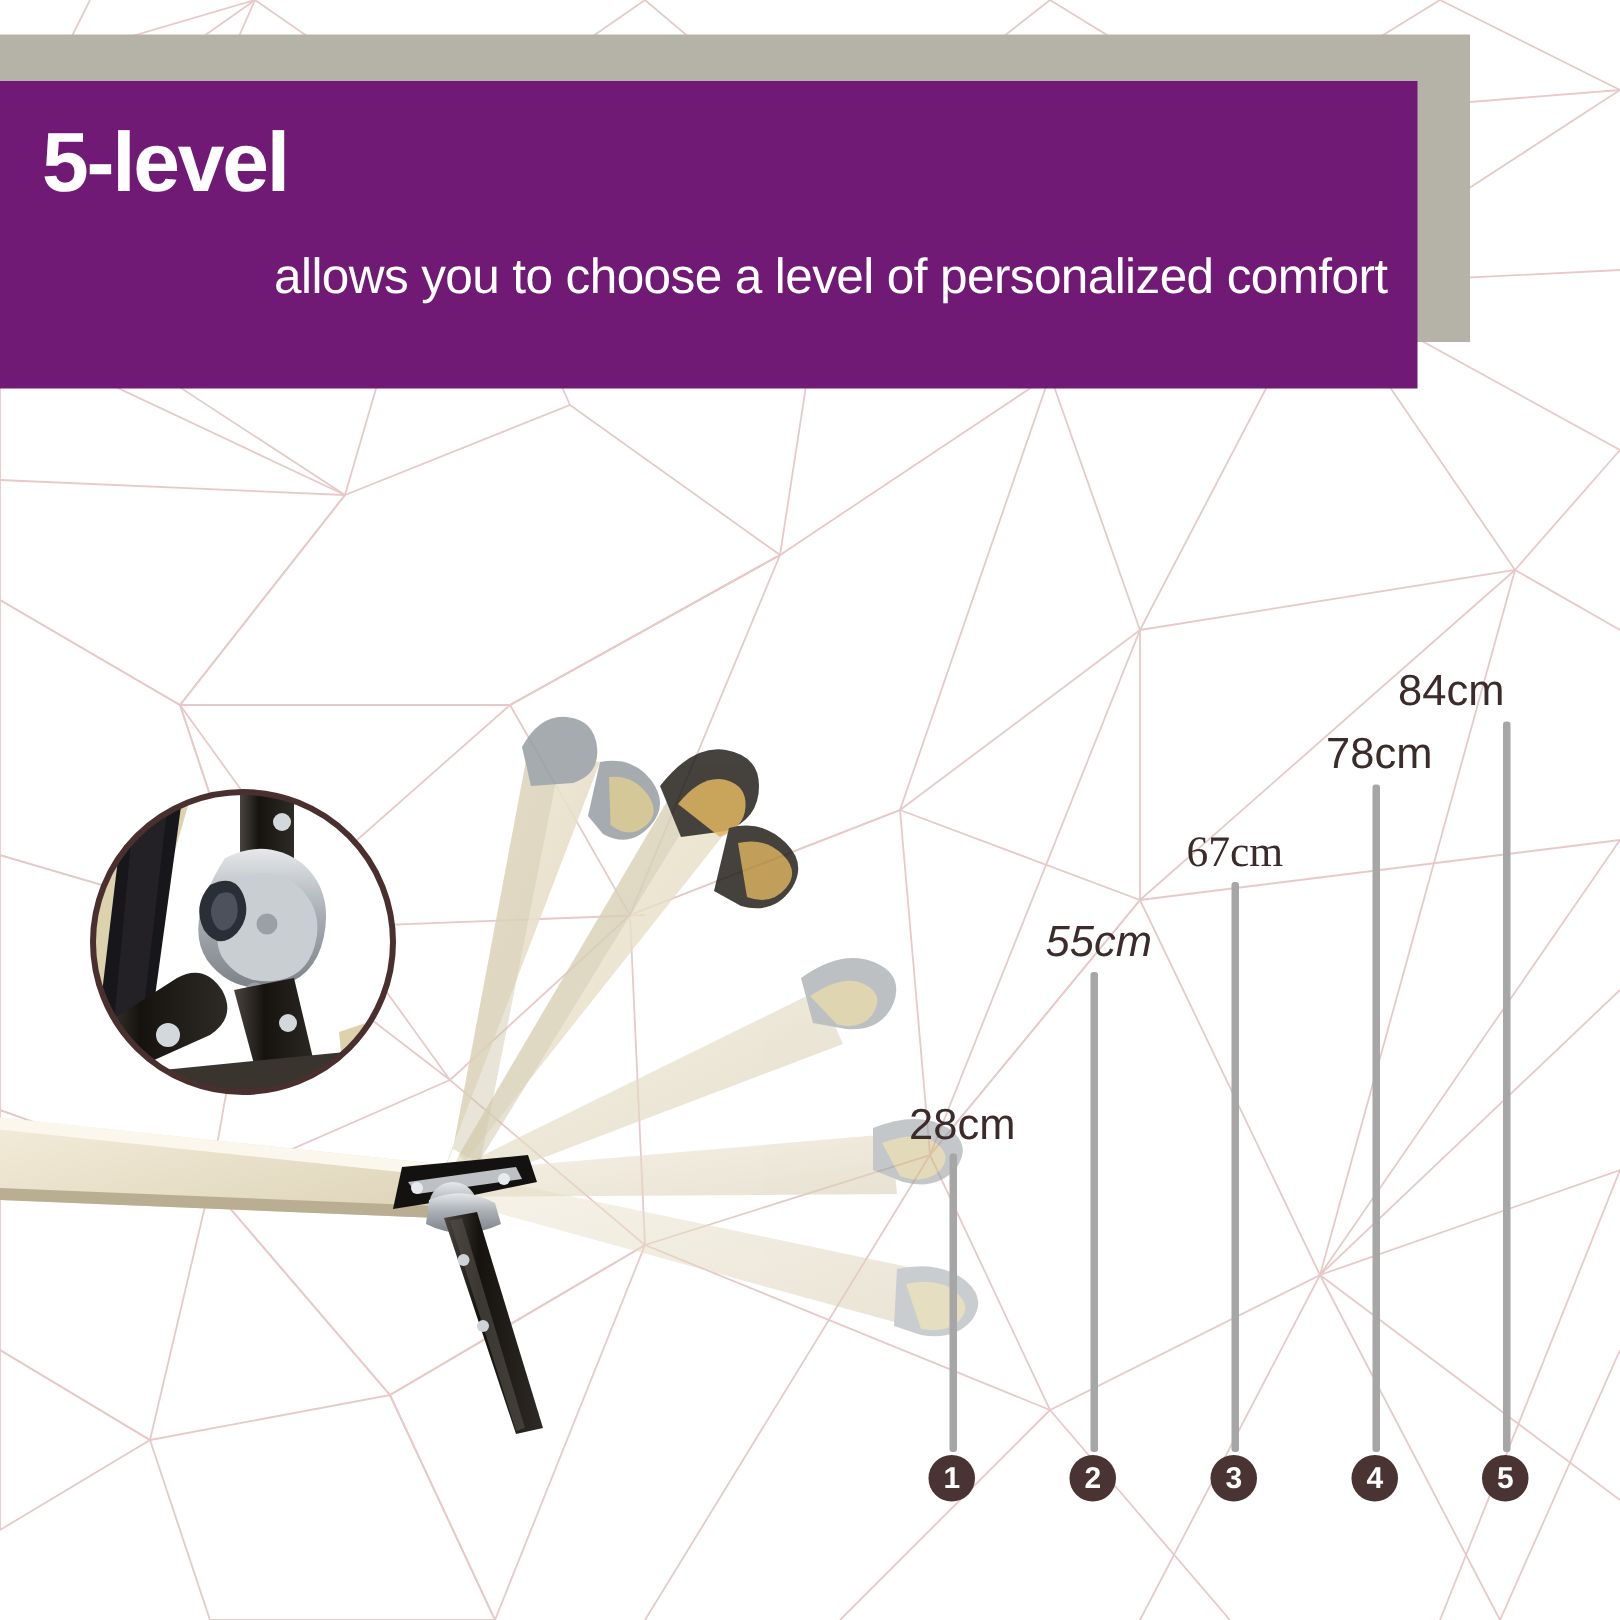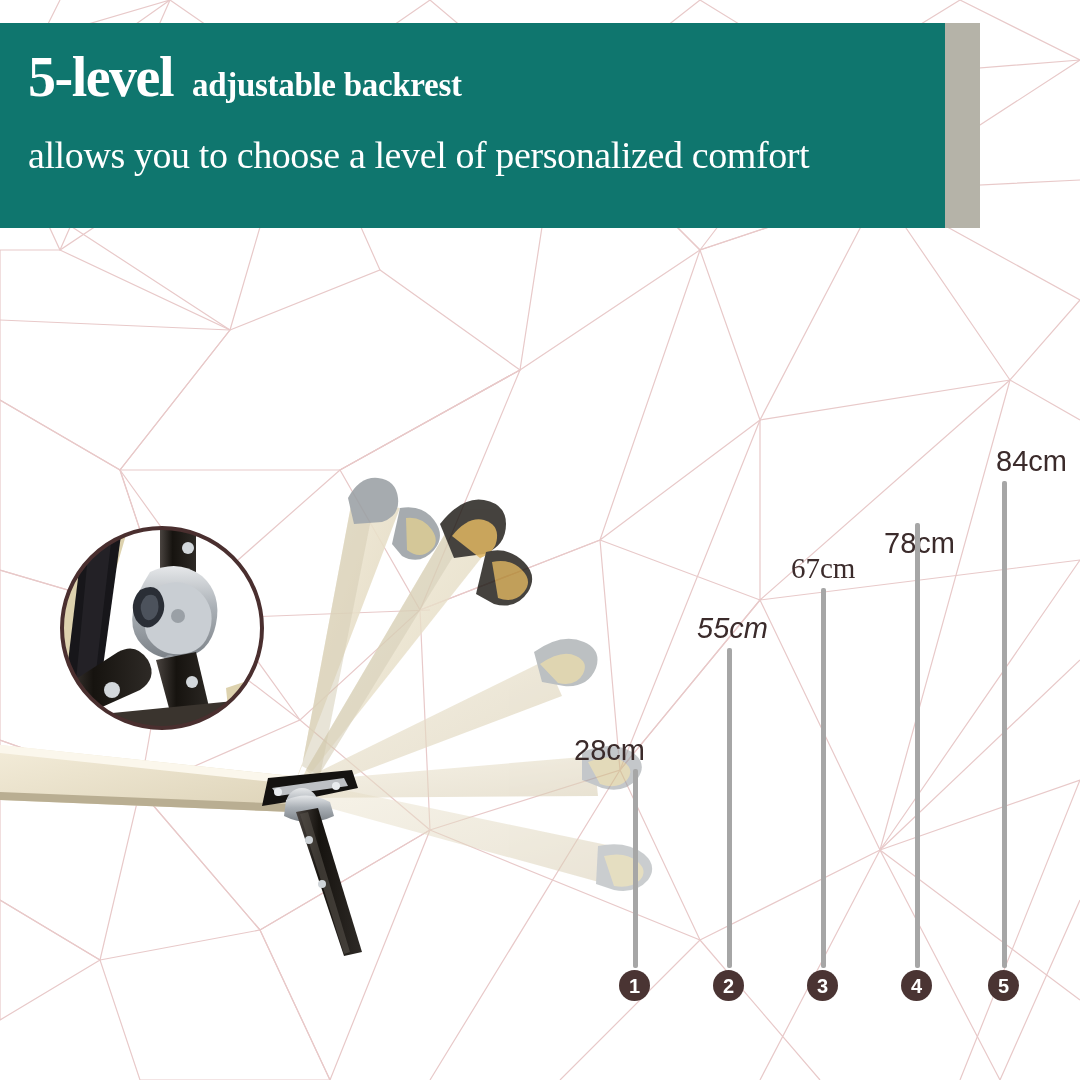--- a/index.html
+++ b/index.html
@@ -31,26 +31,25 @@
     left: 0;
     top: 23px;
     width: 980px;
     height: 205px;
     background: #b5b3a8;
     z-index: 2;
   }
   #banner {
     position: absolute;
     left: 0;
-    top: 23px;
+    top: 54px;
     width: 945px;
     height: 205px;
-    background: #0f766e;
+    background: #701a75;
     z-index: 3;
-    font-family: Liberation Serif, serif;
   }
   #banner-inner {
     position: absolute;
     left: 28px;
     top: 26px;
     right: 20px;
   }
   .title-row {
     display: flex;
     align-items: baseline;
@@ -66,26 +65,27 @@
   #title-rest {
     color: #ffffff;
     font-size: 33px;
     font-weight: bold;
     letter-spacing: -0.3px;
     margin-left: 19px;
     line-height: 1;
   }
   #subtitle {
     color: #ffffff;
-    font-size: 38px;
+    font-size: 33px;
     font-weight: normal;
     letter-spacing: -0.4px;
     margin-top: 31px;
     white-space: nowrap;
     line-height: 1;
+    text-align: right;
   }
   #product-svg {
     position: absolute;
     left: 0;
     top: 0;
     width: 1080px;
     height: 1080px;
     z-index: 4;
     pointer-events: none;
   }
@@ -163,21 +163,20 @@
       <path d="M60 250 L170 0 M170 620 L120 470 M260 930 L330 1080 M140 790 L260 930"></path>
       <path d="M430 610 L170 620 M600 540 L420 610 M760 600 L620 770 M700 250 L560 110"></path>
     </g>
   </svg>
 
   <div id="banner-shadow"></div>
   <div id="banner">
     <div id="banner-inner">
       <div class="title-row">
         <span id="title-strong">5-level</span>
-        <span id="title-rest">adjustable backrest</span>
       </div>
       <div id="subtitle">allows you to choose a level of personalized comfort</div>
     </div>
   </div>
 
   <svg id="product-svg" viewBox="0 0 1080 1080" preserveAspectRatio="none">
     <defs>
       <linearGradient id="fab" x1="0" y1="0" x2="1" y2="1">
         <stop offset="0" stop-color="#f3ecd9"></stop>
         <stop offset="1" stop-color="#ddd3b8"></stop>
@@ -288,34 +287,34 @@
         <path d="M82 716 L244 700 L248 720 L86 736 Z" fill="#3a342e"></path>
 
         <path d="M226 688 L262 676 L262 728 L230 728 Z" fill="#ddd2ae"></path>
       </g>
       <circle cx="162" cy="628" r="100" fill="none" stroke="#4a2f2f" stroke-width="4"></circle>
     </g>
   </svg>
 
   <div id="measure-layer">
 
-    <div class="m-label" style="left:574px; top:736px;">28cm</div>
+    <div class="m-label" style="left:606px; top:736px;">28cm</div>
     <div class="m-line" style="left:633px; top:769px; height:199px;"></div>
     <div class="m-badge" style="left:619px; top:970px;">1</div>
 
     <div class="m-label" style="left:697px; top:614px;font-style:italic;">55cm</div>
     <div class="m-line" style="left:727px; top:648px; height:320px;"></div>
     <div class="m-badge" style="left:713px; top:970px;">2</div>
 
     <div class="m-label" style="left:791px; top:554px;font-family:Liberation Serif, serif;">67cm</div>
     <div class="m-line" style="left:821px; top:588px; height:380px;"></div>
     <div class="m-badge" style="left:807px; top:970px;">3</div>
 
-    <div class="m-label" style="left:884px; top:489px;margin-top:40px;">78cm</div>
+    <div class="m-label" style="left:884px; top:489px;">78cm</div>
     <div class="m-line" style="left:915px; top:523px; height:445px;"></div>
     <div class="m-badge" style="left:901px; top:970px;">4</div>
 
-    <div class="m-label" style="left:996px; top:447px;">84cm</div>
+    <div class="m-label" style="left:932px; top:447px;">84cm</div>
     <div class="m-line" style="left:1002px; top:481px; height:487px;"></div>
     <div class="m-badge" style="left:988px; top:970px;">5</div>
   </div>
 
 </div>
 
 </body></html>

